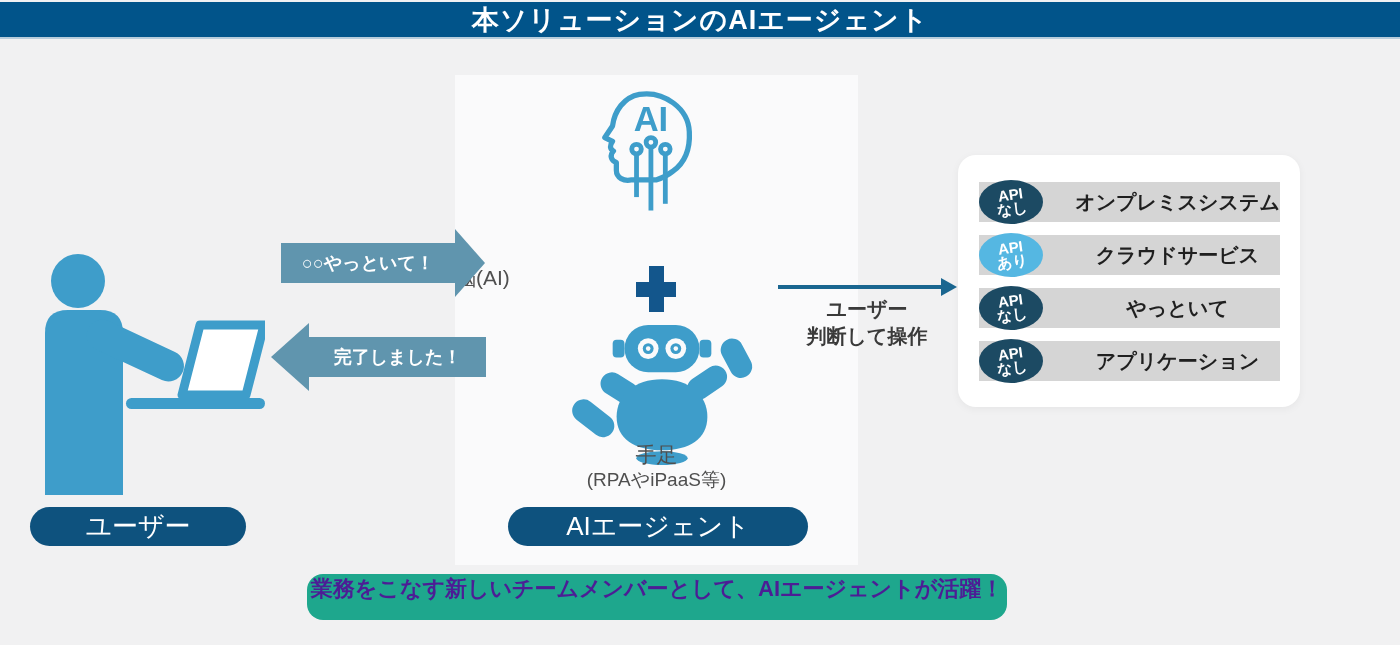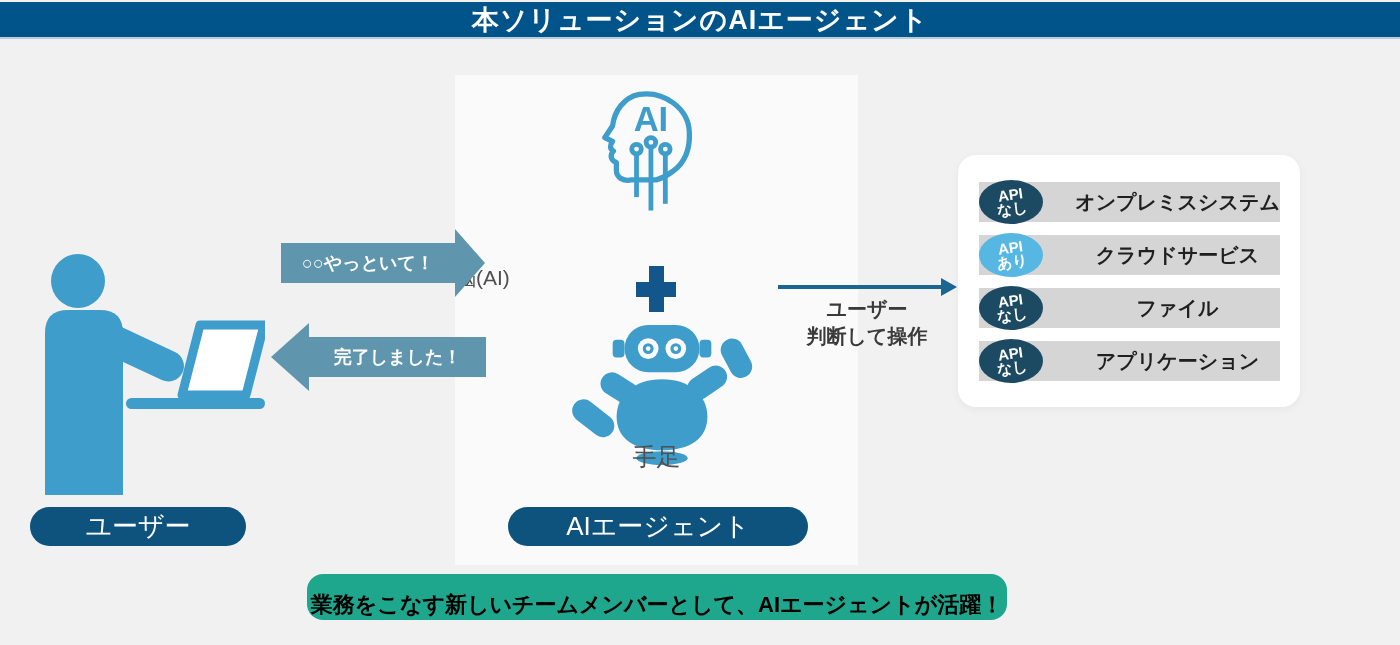--- a/index.html
+++ b/index.html
@@ -24,21 +24,21 @@
   .ai-head-svg{position:absolute;left:601px;top:86px;width:96px;height:130px;}
   .ai-head-svg path,.ai-head-svg line,.ai-head-svg circle{stroke:var(--figure-blue);fill:none;}
   .ai-head-svg text{fill:var(--figure-blue);font-family:"Liberation Sans",sans-serif;font-weight:bold;}
   .brain-label{position:absolute;left:455px;top:230px;width:403px;text-align:left;
     font-size:21px;color:#4F4F4F;margin-top:34px;}
   .plus{position:absolute;left:636px;top:266px;width:40px;height:46px;}
   .plus::before{content:"";position:absolute;left:12.5px;top:0;width:15px;height:46px;background:var(--plus-blue);}
   .plus::after{content:"";position:absolute;left:0;top:15.5px;width:40px;height:15px;background:var(--plus-blue);}
   .robot-svg{position:absolute;left:562px;top:320px;width:200px;height:148px;}
   .robot-svg .b{fill:var(--figure-blue);}
-  .limbs-label{position:absolute;left:455px;top:441px;width:403px;text-align:center;font-size:24px;color:#4F4F4F;}
+  .limbs-label{position:absolute;left:455px;top:441px;width:403px;text-align:center;font-size:21px;color:#4F4F4F;}
   .limbs-sublabel{position:absolute;left:455px;top:467px;width:403px;text-align:center;font-size:19px;color:#4F4F4F;}
   .pill{position:absolute;background:var(--pill-bg);border-radius:20px;color:#fff;
     display:flex;align-items:center;justify-content:center;font-size:26px;}
   .agent-pill{left:508px;top:507px;width:300px;height:39px;}
   .user-pill{left:30px;top:507px;width:216px;height:39px;}
 
   
   .user-svg{position:absolute;left:30px;top:245px;width:235px;height:250px;}
   .user-svg .b{fill:var(--figure-blue);}
 
@@ -73,22 +73,22 @@
     display:flex;align-items:center;justify-content:center;padding-left:96px;
     font-size:20px;font-weight:bold;color:#1F1F1F;}
   .api-badge{position:absolute;left:0;top:-2px;width:64px;height:44px;border-radius:50%;z-index:2;
     display:flex;align-items:center;justify-content:center;color:#fff;}
   .api-badge .rot{transform:rotate(-8deg);text-align:center;font-size:15px;font-weight:bold;line-height:0.95;}
   .badge-none{background:var(--badge-navy);}
   .badge-available{background:var(--badge-blue);}
 
   
   .banner{position:absolute;left:307px;top:574px;width:700px;height:46px;background:var(--banner-green);
-    border-radius:16px;display:flex;align-items:flex-end;justify-content:center;
-    color:#000000;font-size:22px;font-weight:bold;}
+    border-radius:16px;display:flex;align-items:flex-start;justify-content:center;
+    color:#4c1d95;font-size:22px;font-weight:bold;}
 </style>
 </head>
 <body>
 
 <div class="stage">
 
   <header class="titlebar">
     <span>本ソリューションのAIエージェント</span>
   </header>
 
@@ -121,20 +121,21 @@
     <circle cx="114" cy="29" r="2.3" fill="#FAFAFB"></circle>
     <rect class="b" x="36" y="58" width="42" height="23" rx="11.5" transform="rotate(32 57 70)"></rect>
     <rect class="b" x="6" y="88" width="48" height="23" rx="11.5" transform="rotate(38 30 100)"></rect>
     <rect class="b" x="124" y="52" width="44" height="23" rx="11.5" transform="rotate(-34 146 64)"></rect>
     <rect class="b" x="164" y="18" width="23" height="42" rx="11.5" transform="rotate(-28 175 39)"></rect>
     <path class="b" d="M100 60 C128 60 146 76 146 98 C146 120 128 132 100 132 C72 132 54 120 54 98 C54 76 72 60 100 60 Z"></path>
     <ellipse class="b" cx="100" cy="140" rx="26" ry="7"></ellipse>
   </svg>
 
   <div class="limbs-label">手足</div>
+  <div class="limbs-sublabel">(RPAやiPaaS等)</div>
 
   <div class="pill agent-pill">
     <span>AIエージェント</span>
   </div>
 
   <svg class="user-svg" viewBox="0 0 235 250" aria-hidden="true">
     <circle class="b" cx="48" cy="36" r="27"></circle>
     <path class="b" d="M15 250 L15 88 Q15 65 38 65 L70 65 Q93 65 93 88 L93 250 Z"></path>
     <rect class="b" x="58" y="68" width="104" height="31" rx="15.5" transform="rotate(25 58 84)"></rect>
     <polygon points="170,80 234,80 216,150 152,150" fill="#FFFFFF" stroke="#3E9DCA" stroke-width="9" stroke-linejoin="round"></polygon>
@@ -191,21 +192,21 @@
     </div>
 
     <div class="target-row">
       <div class="api-badge badge-none">
         <div class="rot">
           <div>API</div>
           <div>なし</div>
         </div>
       </div>
       <div class="target-bar">
-        <span>ファイル</span>
+        <span>やっといて</span>
       </div>
     </div>
 
     <div class="target-row">
       <div class="api-badge badge-none">
         <div class="rot">
           <div>API</div>
           <div>なし</div>
         </div>
       </div>

